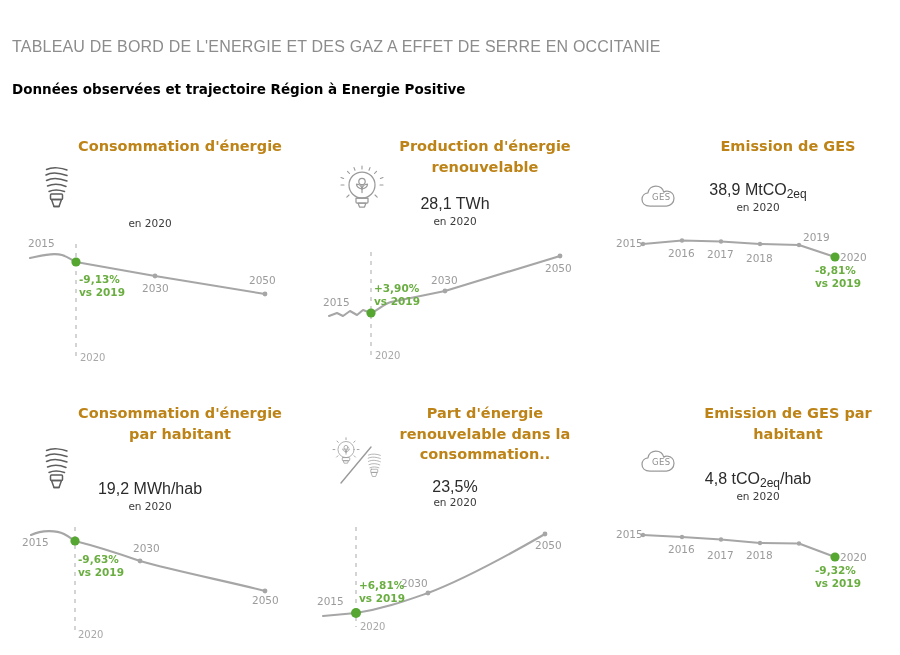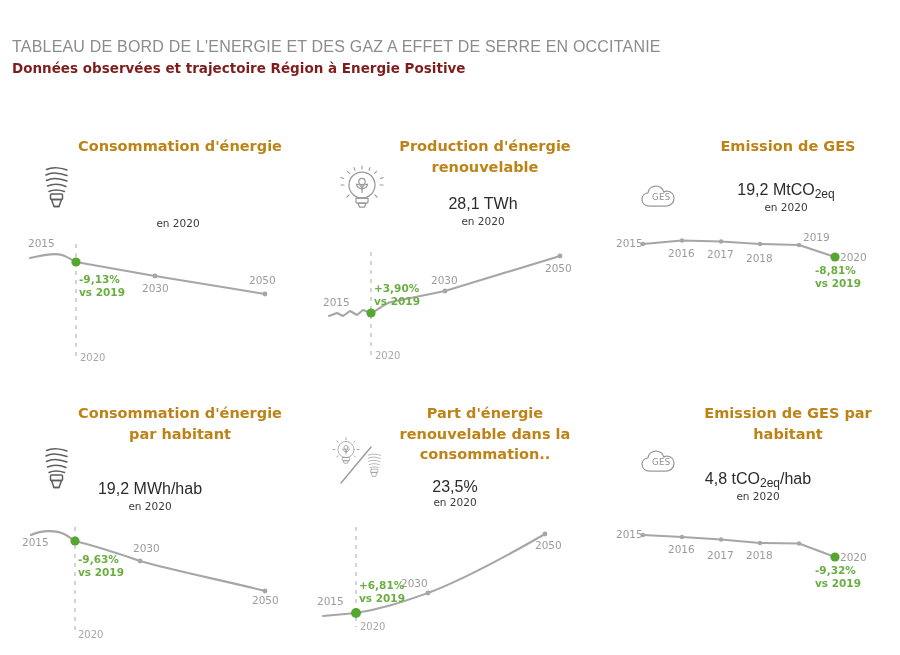--- a/index.html
+++ b/index.html
@@ -29,36 +29,36 @@
     font-weight: 400;
     letter-spacing: 0.2px;
     color: #8c8c8c;
     line-height: 22px;
     white-space: nowrap;
   }
   .header-subtitle {
     font-family: "DejaVu Sans", "Liberation Sans", sans-serif;
     font-size: 13.5px;
     font-weight: 700;
-    color: #7f1d1d;
+    color: #000000;
     line-height: 20px;
-    margin-top: 0;
+    margin-top: 21px;
     white-space: nowrap;
   }
 
   
   .panel {
     position: absolute;
     width: 300px;
     height: 265px;
   }
   .panel.col1 { left: 0px; }
   .panel.col2 { left: 305px; }
   .panel.col3 { left: 608px; }
-  .panel.row1 { top: 128px; padding-left: 28px; }
+  .panel.row1 { top: 128px; }
   .panel.row2 { top: 395px; }
 
   .panel-title {
     position: absolute;
     left: 68px;
     top: 8px;
     width: 224px;
     text-align: center;
     font-family: "DejaVu Sans", "Liberation Sans", sans-serif;
     font-size: 14.5px;
@@ -255,21 +255,21 @@
 
   <div class="panel-icon">
     <svg width="62" height="58" viewBox="0 0 62 58">
       <g transform="translate(8,26)">
         <path class="icon-stroke" d="M8 20 C2.5 20 0 16.8 0 13.2 C0 9.8 2.6 7.2 6 6.8 C6.4 2.8 9.8 0 13.8 0 C17.8 0 21 2.6 21.8 6.2 C22.8 5.4 24.2 5 25.5 5.2 C29.4 5.6 32 8.6 32 12.2 C32 16.6 28.6 20 24.4 20 Z"></path>
         <text class="ges-text" x="10" y="14">GES</text>
       </g>
     </svg>
   </div>
 
-  <div class="panel-value" style="top:52px"><span>19,2 MtCO</span><sub>2eq</sub></div>
+  <div class="panel-value" style="top:52px"><span>38,9 MtCO</span><sub>2eq</sub></div>
   <div class="panel-sub" style="top:72px">en 2020</div>
 
   <div class="chart-wrap" style="top:98px">
     <svg width="300" height="140" viewBox="0 0 300 140">
       <path class="line-path" d="M35 18 L74 14.5 L113 15.5 L152 18 L191 19 L227 31"></path>
       <circle class="node-dot" cx="35" cy="18" r="2.2"></circle>
       <circle class="node-dot" cx="74" cy="14.5" r="2.2"></circle>
       <circle class="node-dot" cx="113" cy="15.5" r="2.2"></circle>
       <circle class="node-dot" cx="152" cy="18" r="2.2"></circle>
       <circle class="node-dot" cx="191" cy="19" r="2.2"></circle>

